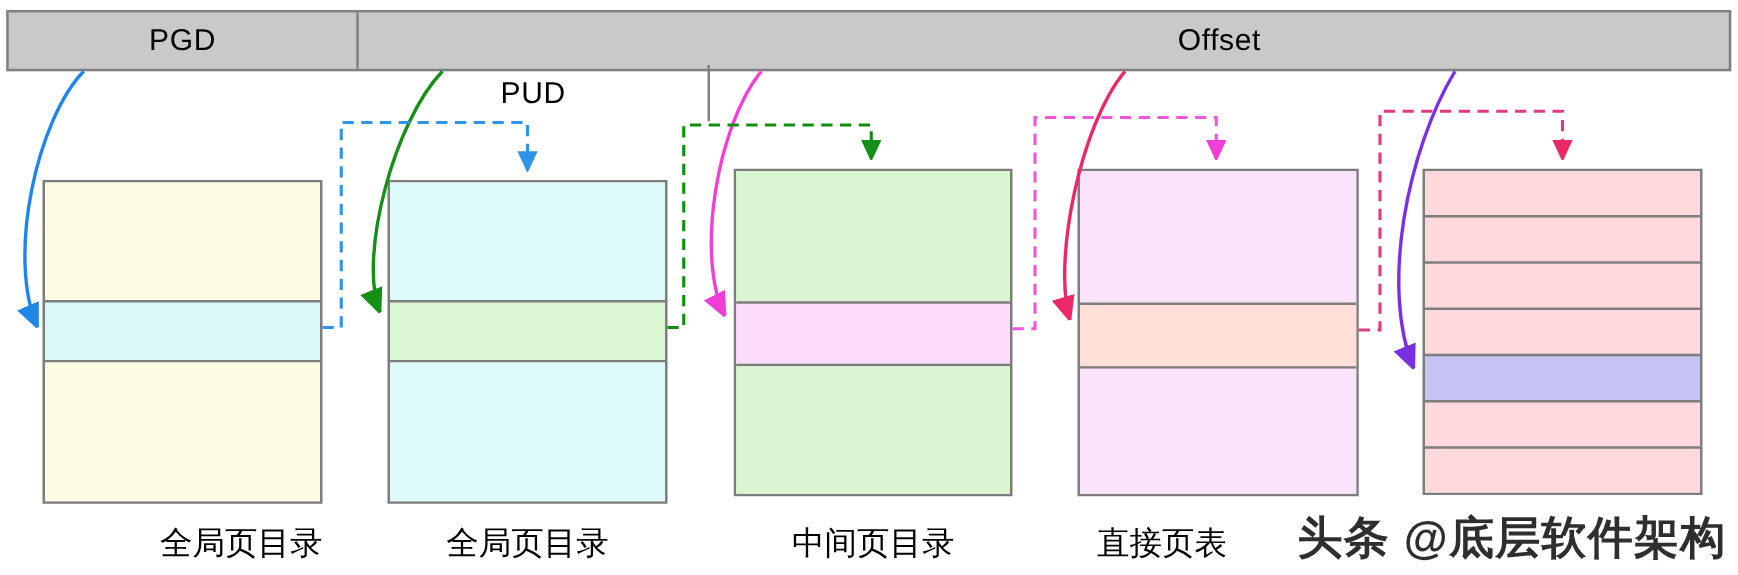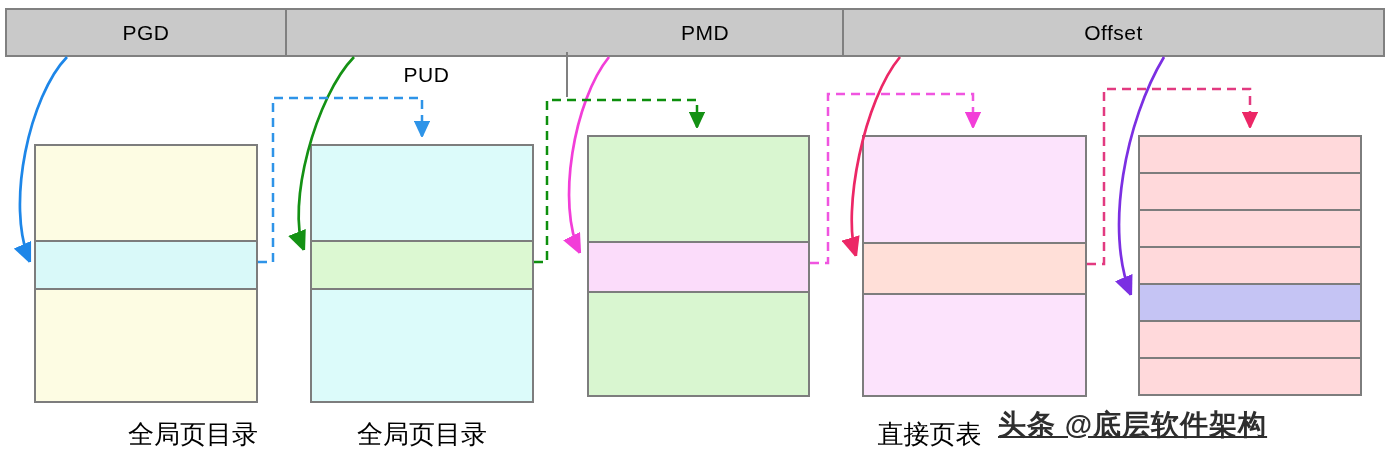--- a/index.html
+++ b/index.html
@@ -10,21 +10,21 @@
   
   .header-bar{
     position:absolute;left:5px;top:8px;width:1380px;height:49px;
     display:flex;box-sizing:border-box;
     background:var(--header_bg);
     border:2px solid var(--header_border);
   }
   .header-cell{
     box-sizing:border-box;height:100%;
     display:flex;align-items:center;justify-content:center;
-    font-size:21px;color:var(--text);letter-spacing:.5px;
+    font-size:24px;color:var(--text);letter-spacing:.5px;
     border-right:2px solid var(--header_border);
   }
   .header-cell:last-child{border-right:none;}
   .hc1{width:280px;} .hc2{width:281px;margin-top:42px;} .hc3{width:276px;} .hc4{width:279px;} .hc5{flex:1;text-align:center;}
   
   .ptable{
     position:absolute;box-sizing:border-box;
     border:2px solid var(--box_border);
     display:flex;flex-direction:column;
   }
@@ -54,25 +54,24 @@
   .caption{
     position:absolute;top:417px;text-align:center;
     font-size:26px;color:var(--text);
   }
   #cap1{left:34px;width:224px;text-align:right;}
   #cap2{left:310px;width:224px;}
   #cap3{left:587px;width:223px;}
   #cap4{left:817px;width:225px;}
   
   .watermark{
-    position:absolute;left:998px;top:406px;width:352px;
-    font-size:28px;font-weight:bold;color:var(--watermark);
+    position:absolute;left:1038px;top:406px;width:352px;
+    font-size:36px;font-weight:bold;color:var(--watermark);
     letter-spacing:1px;white-space:nowrap;
     text-shadow:1px 1px 0 #ffffff55;
-    text-decoration:underline;
   }
   
   svg.overlay{position:absolute;left:0;top:0;pointer-events:none;}
   .curve{fill:none;stroke-width:2.7;}
   .dash{fill:none;stroke-width:2.5;stroke-dasharray:9 6;}
   .c-blue{stroke:var(--arrow_blue);}   .h-blue{fill:var(--arrow_blue);}
   .c-green{stroke:var(--arrow_green);} .h-green{fill:var(--arrow_green);}
   .c-magenta{stroke:var(--arrow_magenta);} .h-magenta{fill:var(--arrow_magenta);}
   .c-crimson{stroke:var(--arrow_crimson);} .h-crimson{fill:var(--arrow_crimson);}
   .c-purple{stroke:var(--arrow_purple);}   .h-purple{fill:var(--arrow_purple);}
@@ -85,23 +84,20 @@
 <body>
 
 <div id="canvas">
 
   <div class="header-bar">
     <div class="header-cell hc1">
       <span>PGD</span>
     </div>
     <div class="header-cell hc2">
       <span>PUD</span>
-    </div>
-    <div class="header-cell hc3">
-      <span>PMD</span>
     </div>
     <div class="header-cell hc5">
       <span>Offset</span>
     </div>
   </div>
 
   <div id="col1" class="ptable">
     <div class="seg a"></div>
     <div class="seg mid"></div>
     <div class="seg b"></div>
@@ -130,20 +126,21 @@
     <div class="row"></div>
     <div class="row"></div>
     <div class="row"></div>
     <div class="row hl"></div>
     <div class="row"></div>
     <div class="row"></div>
   </div>
 
   <div id="cap1" class="caption">全局页目录</div>
   <div id="cap2" class="caption">全局页目录</div>
+  <div id="cap3" class="caption">中间页目录</div>
   <div id="cap4" class="caption">直接页表</div>
 
   <div class="watermark">头条 @底层软件架构</div>
 
   <svg class="overlay" width="1390" height="460" viewBox="0 0 1390 460">
     <defs>
       <marker id="mh-blue" markerWidth="7" markerHeight="7" refX="7" refY="3.5" orient="auto">
         <path d="M0,0 L8,3.5 L0,7 Z" class="h-blue"></path>
       </marker>
       <marker id="mh-green" markerWidth="7" markerHeight="7" refX="7" refY="3.5" orient="auto">

